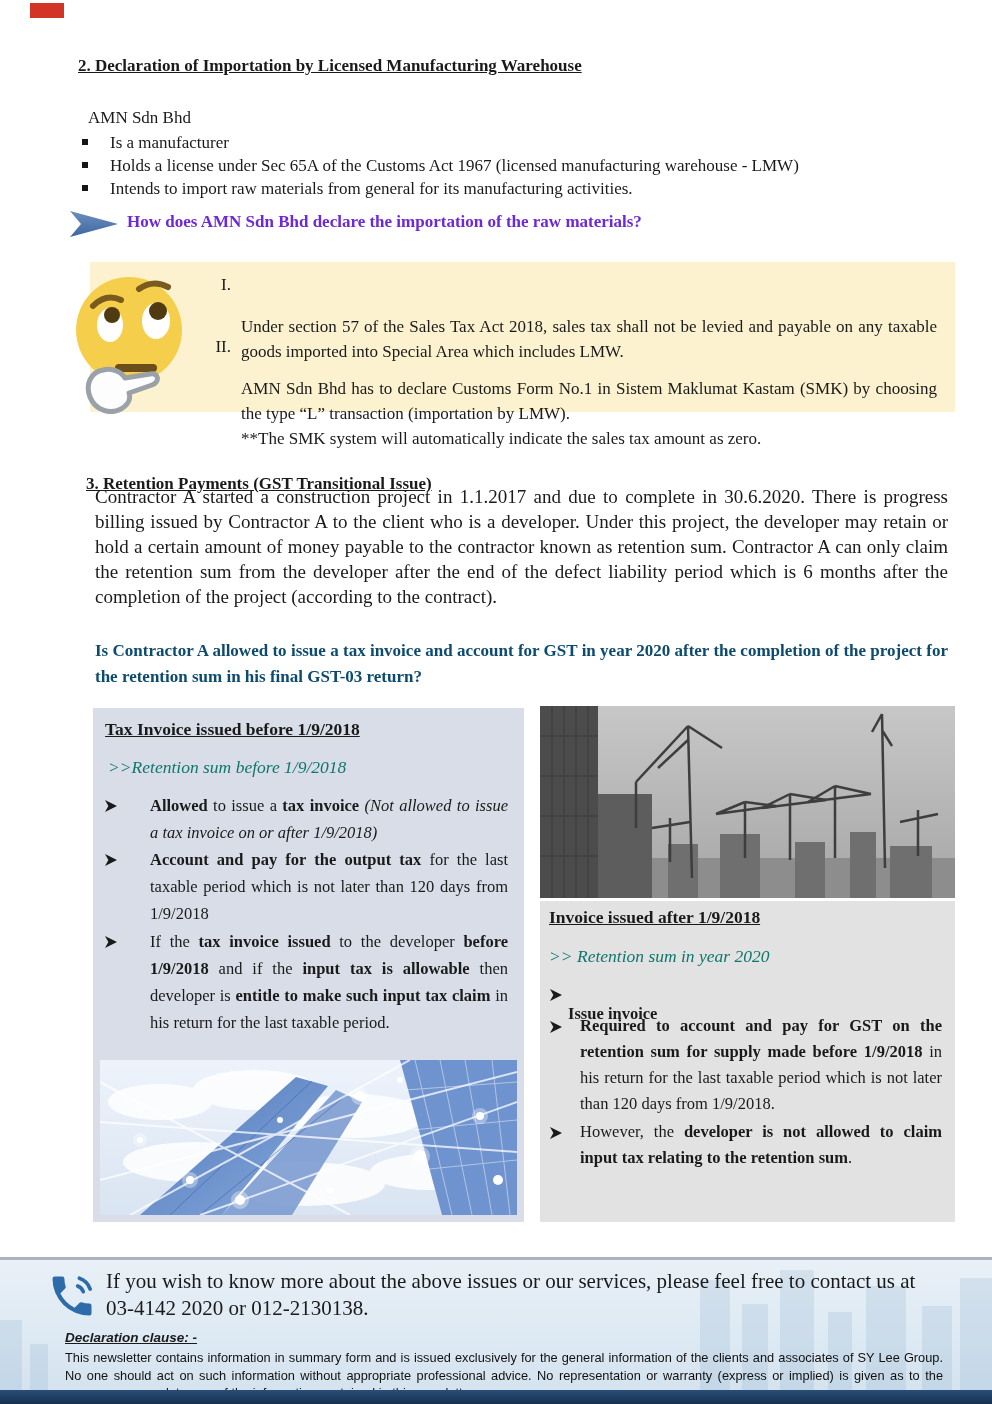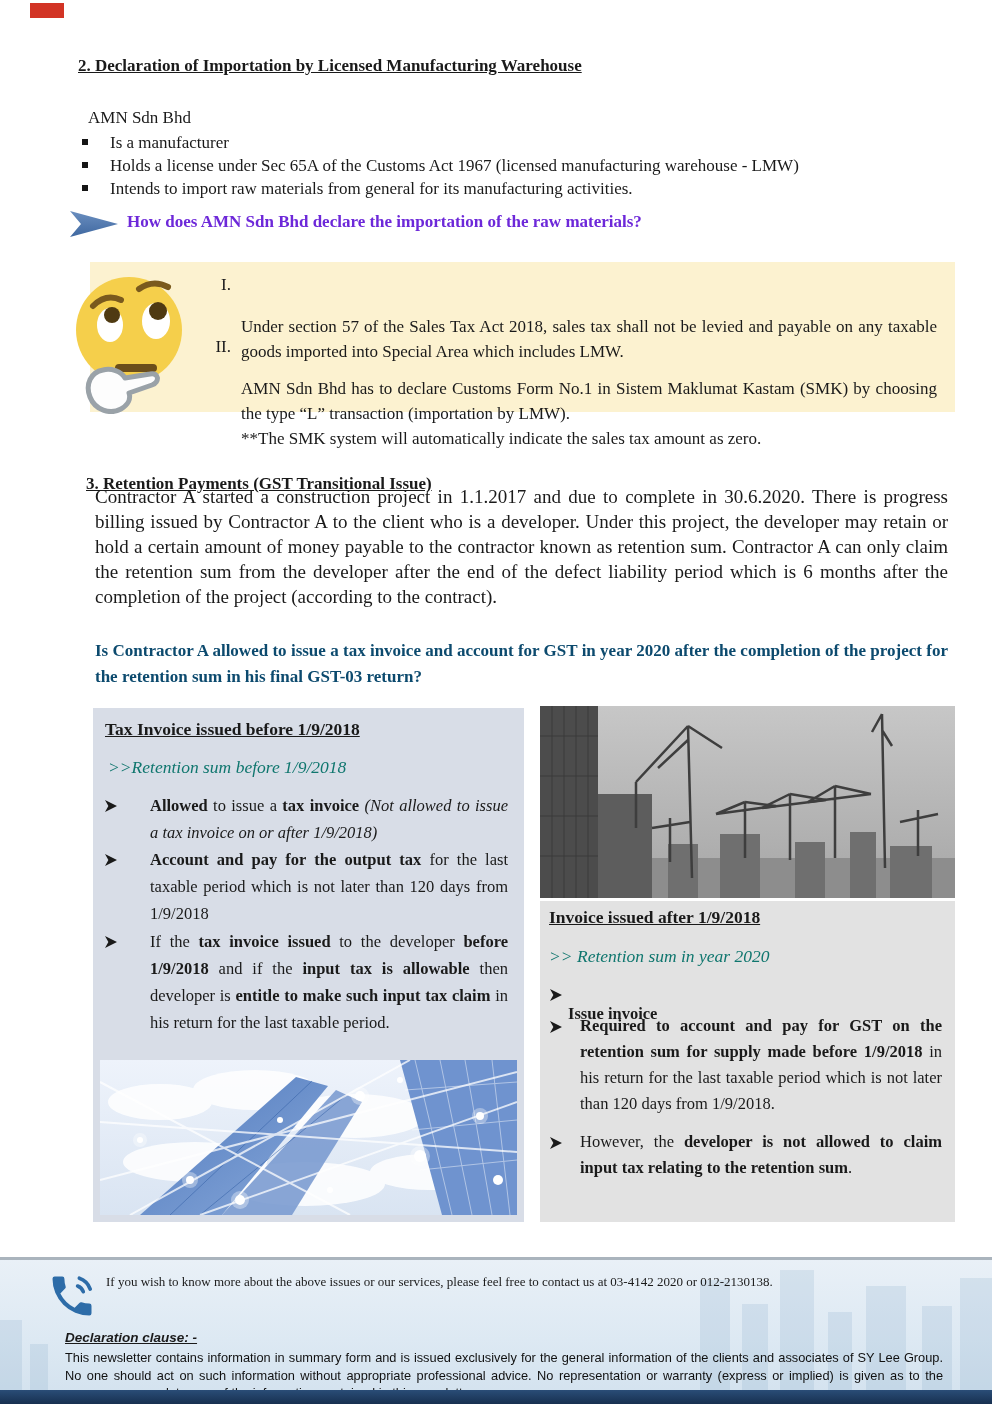--- a/index.html
+++ b/index.html
@@ -47,32 +47,32 @@
   .bullet{display:flex;align-items:flex-start;}
   .dart{flex:0 0 12px;width:12px;height:12px;background:#1a1a1a;margin-top:8px;
         clip-path:polygon(0 0,100% 50%,0 100%,28% 50%);}
   .btext{font-size:16.5px;line-height:27px;text-align:justify;}
   #lb-b1{left:12px;top:84px;width:403px;}
   #lb-b2{left:12px;top:138px;width:403px;}
   #lb-b3{left:12px;top:220px;width:403px;}
   #leftbox .btext{margin-left:33px;width:358px;}
   #rb-b1{left:10px;top:80px;width:395px;flex-direction:column;}
   #rb-b2{left:10px;top:112px;width:395px;}
-  #rb-b3{left:10px;top:228px;width:395px;}
+  #rb-b3{left:10px;top:218px;width:395px;}
   #rightbox .btext{margin-left:18px;width:362px;line-height:26px;}
 
   #img-cranes{left:540px;top:706px;width:415px;height:192px;}
   #img-buildings{left:100px;top:1060px;width:417px;height:155px;}
 
   #footer{left:0;top:1257px;width:992px;height:147px;
           background:linear-gradient(180deg,#e9f0f7 0%,#dde9f3 55%,#d2e1ee 100%);
           border-top:3px solid #aab4bd;box-sizing:border-box;}
   #footer-city{left:0;top:0;width:992px;height:144px;}
   #phone{left:46px;top:10px;width:52px;height:52px;}
-  #contact{left:106px;top:8px;width:832px;font-size:13px;line-height:27px;}
+  #contact{left:106px;top:8px;width:832px;font-size:21px;line-height:27px;}
   #d-title{left:65px;top:70px;font-family:"Liberation Sans",sans-serif;font-size:13.5px;
            font-style:italic;font-weight:600;text-decoration:underline;}
   #d-text{left:65px;top:89px;width:878px;font-family:"Liberation Sans",sans-serif;
           font-size:12.8px;line-height:17.5px;text-align:justify;color:#111;}
   #navybar{left:0;top:1390px;width:992px;height:14px;
            background:linear-gradient(180deg,#2a4d77 0%,#173050 100%);z-index:5;}
 </style>
 </head>
 <body>
 

